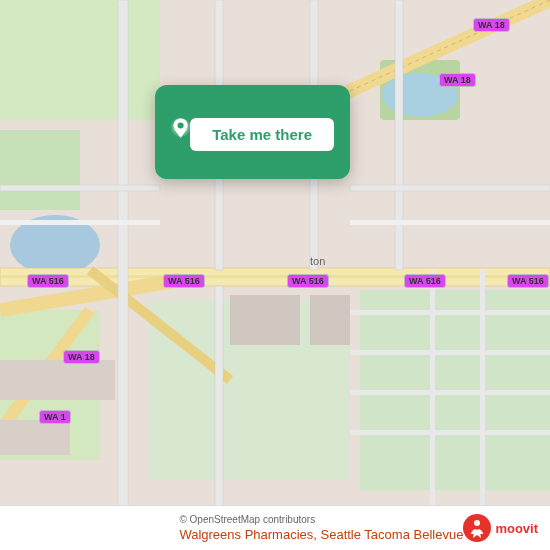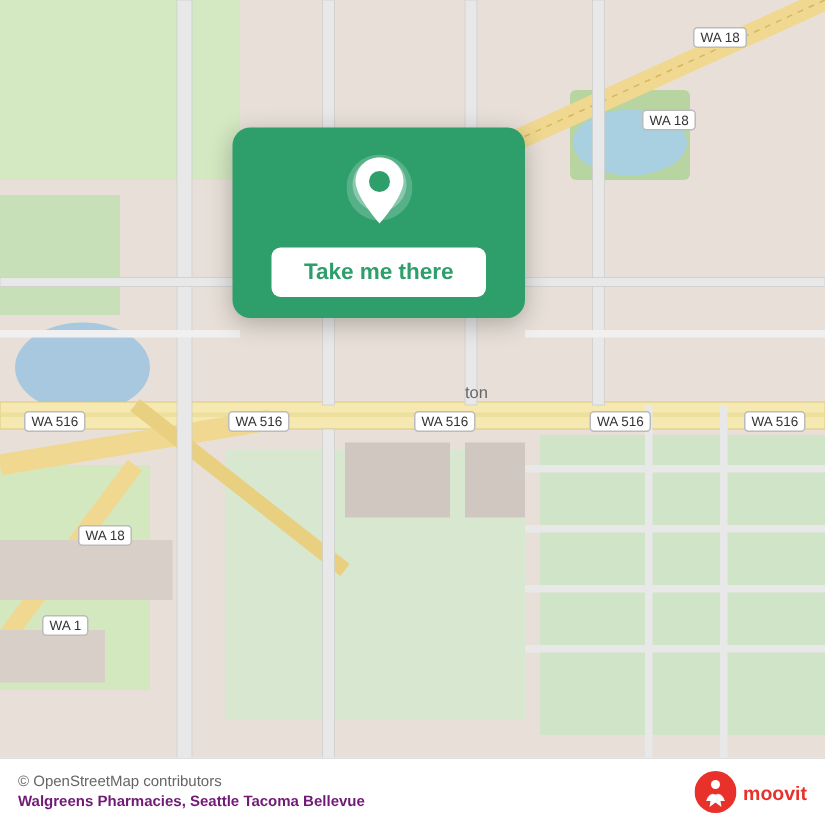--- a/index.html
+++ b/index.html
@@ -28,21 +28,20 @@
 
     
     #card {
       position: absolute;
       top: 85px;
       left: 155px;
       width: 195px;
       background: #2e9e6b;
       border-radius: 12px;
       display: flex;
-      flex-direction: column;
       align-items: center;
       padding: 18px 16px 14px 16px;
       box-shadow: 0 4px 16px rgba(0,0,0,0.25);
     }
 
     #pin-icon {
       width: 44px;
       height: 52px;
       margin-bottom: 10px;
     }
@@ -62,38 +61,38 @@
     
     #bottom-bar {
       position: absolute;
       bottom: 0;
       left: 0;
       width: 100%;
       background: white;
       border-top: 1px solid #ddd;
       display: flex;
       align-items: center;
-      justify-content: space-between;
+      justify-content: flex-end;
       padding: 8px 12px;
     }
 
     #bottom-left {
       display: flex;
       flex-direction: column;
     }
 
     #copyright-text {
       font-size: 10px;
       color: #666;
     }
 
     #location-text {
-      font-size: 10px;
-      color: #701a75;
-      font-weight: 700;
+      font-size: 13px;
+      color: #c2410c;
+      font-weight: 400;
       margin-top: 2px;
     }
 
     #moovit-logo {
       display: flex;
       align-items: center;
       gap: 4px;
     }
 
     #moovit-icon {
@@ -103,28 +102,29 @@
 
     #moovit-label {
       font-size: 13px;
       font-weight: bold;
       color: #e8312a;
     }
 
     
     .road-label {
       position: absolute;
-      background: #ffffff;
+      background: #d946ef;
       border: 1px solid #bbb;
       border-radius: 3px;
       font-size: 9px;
-      font-weight: normal;
+      font-weight: bold;
       color: #333;
       padding: 1px 4px;
       white-space: nowrap;
+      margin-left: 11px;
     }
   </style>
 </head>
 <body>
 
 <div id="map-container">
 
   <svg id="map-svg" viewBox="0 0 550 550" xmlns="http://www.w3.org/2000/svg">
 
     <rect width="550" height="550" fill="#e8e0d8"></rect>

